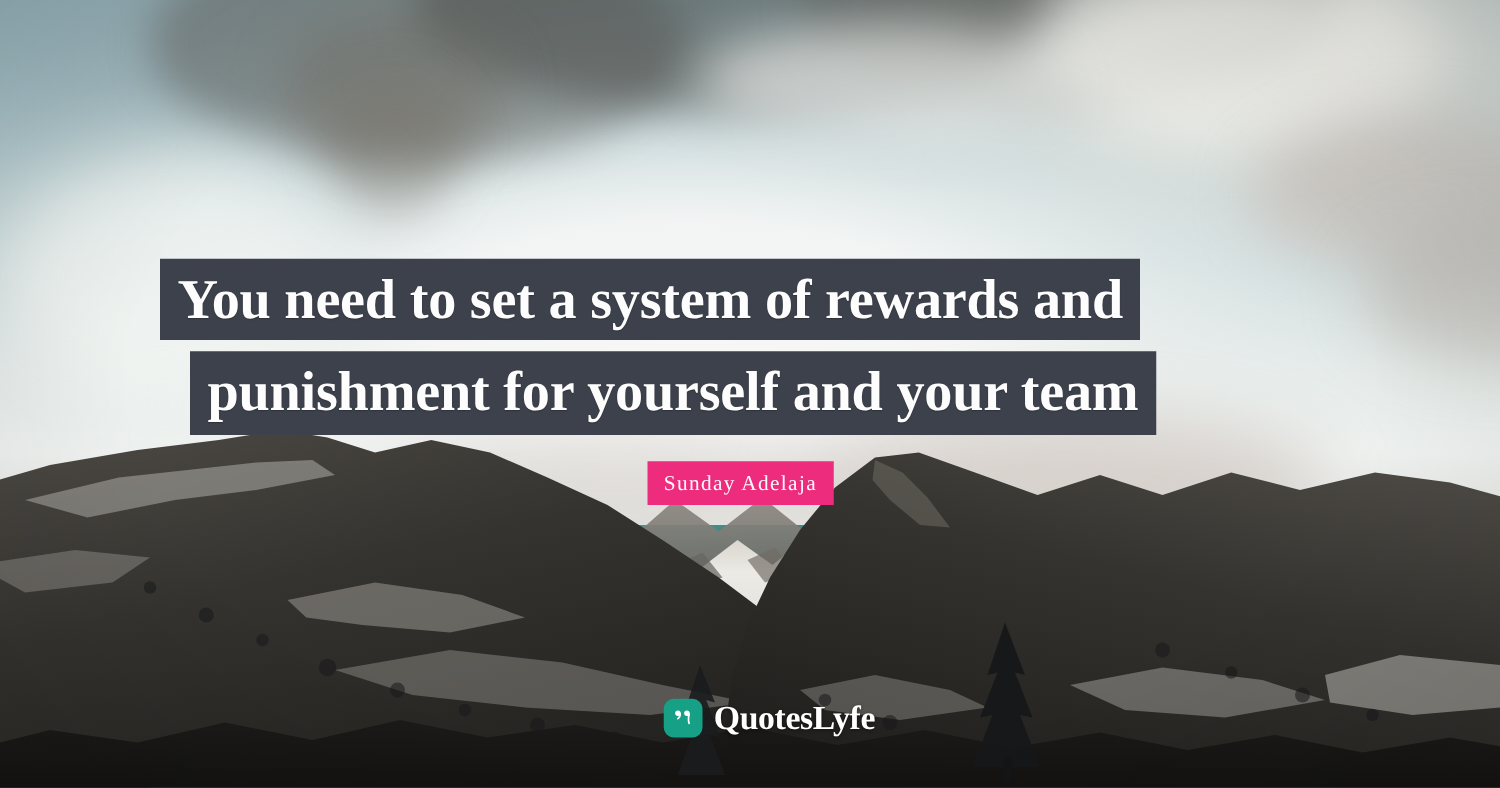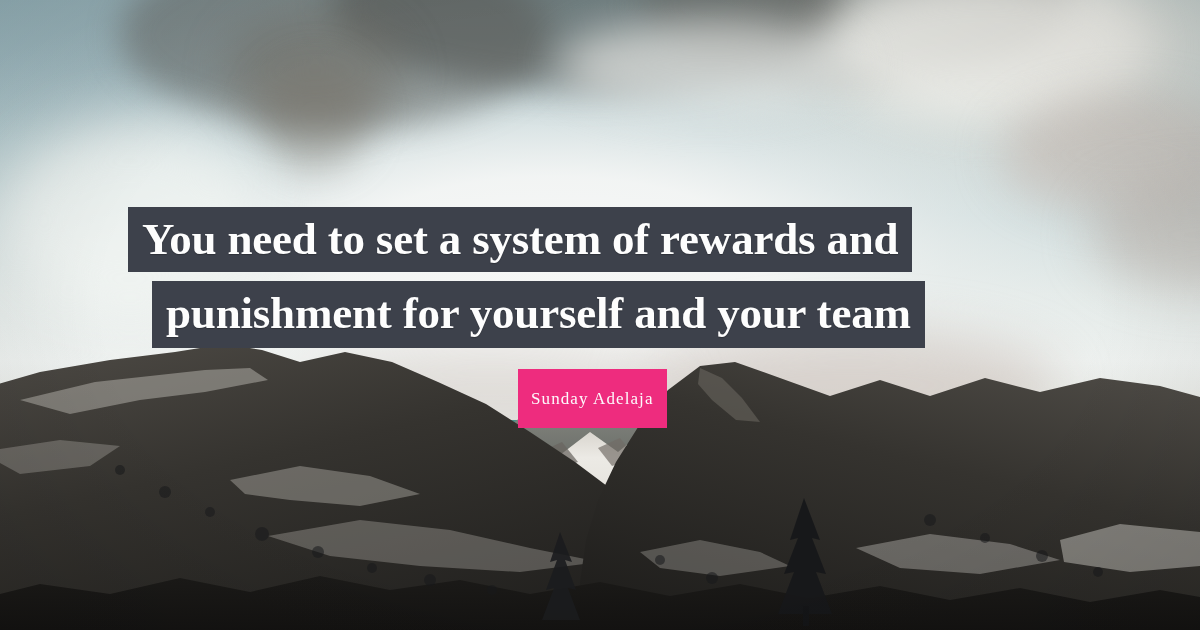--- a/index.html
+++ b/index.html
@@ -76,21 +76,21 @@
   .qline-1 { left: 128px; top: 207px; height: 65px; }
   .qline-2 { left: 152px; top: 281px; height: 67px; font-family: Liberation Serif, serif; }
 
   
   .author-badge {
     position: absolute;
     left: 518px;
     top: 369px;
     height: 27px;
     line-height: 27px;
-    padding: 16px 13px;
+    padding: 4px 13px;
     background: #ee2c7e;
     color: #fdfafc;
     font-size: 17px;
     letter-spacing: 1.1px;
     white-space: nowrap;
     z-index: 30;
     font-family: "Liberation Serif", serif;
   }
 
   
@@ -275,14 +275,27 @@
 
   <div class="grain"></div>
 
   <div class="quote-wrap">
     <div class="qline qline-1">You need to set a system of rewards and</div>
     <div class="qline qline-2">punishment for yourself and your team</div>
   </div>
 
   <div class="author-badge">Sunday Adelaja</div>
 
+  <div class="logo">
+    <span class="logo-mark">
+      <svg width="20" height="20" viewBox="0 0 24 24" aria-hidden="true">
+        <path d="M6.4 5.2c-1.5 0-2.7 1.2-2.7 2.7s1.2 2.7 2.7 2.7c.35 0 .68-.07.98-.19
+                 -.22 1.05-.9 1.9-1.9 2.45l.62 1.25c2.1-.98 3.35-2.86 3.35-5.25
+                 0-2.2-1.28-3.66-3.03-3.66z" fill="#ffffff"></path>
+        <path d="M15.0 5.2c-1.5 0-2.7 1.2-2.7 2.7s1.2 2.7 2.7 2.7c.35 0 .68-.07.98-.19
+                 -.1.45-.22 2.2-.22 3.6 0 1.9.25 3.4 1.1 4.6l1.35-.8
+                 c-.62-1.0-.82-2.3-.82-3.85 0-2.6.6-4.6.6-5.1 0-2.2-1.25-3.66-2.99-3.66z" fill="#ffffff"></path>
+      </svg>
+    </span>
+    <span class="logo-text">QuotesLyfe</span>
+  </div>
 
 </div>
 
 </body></html>

